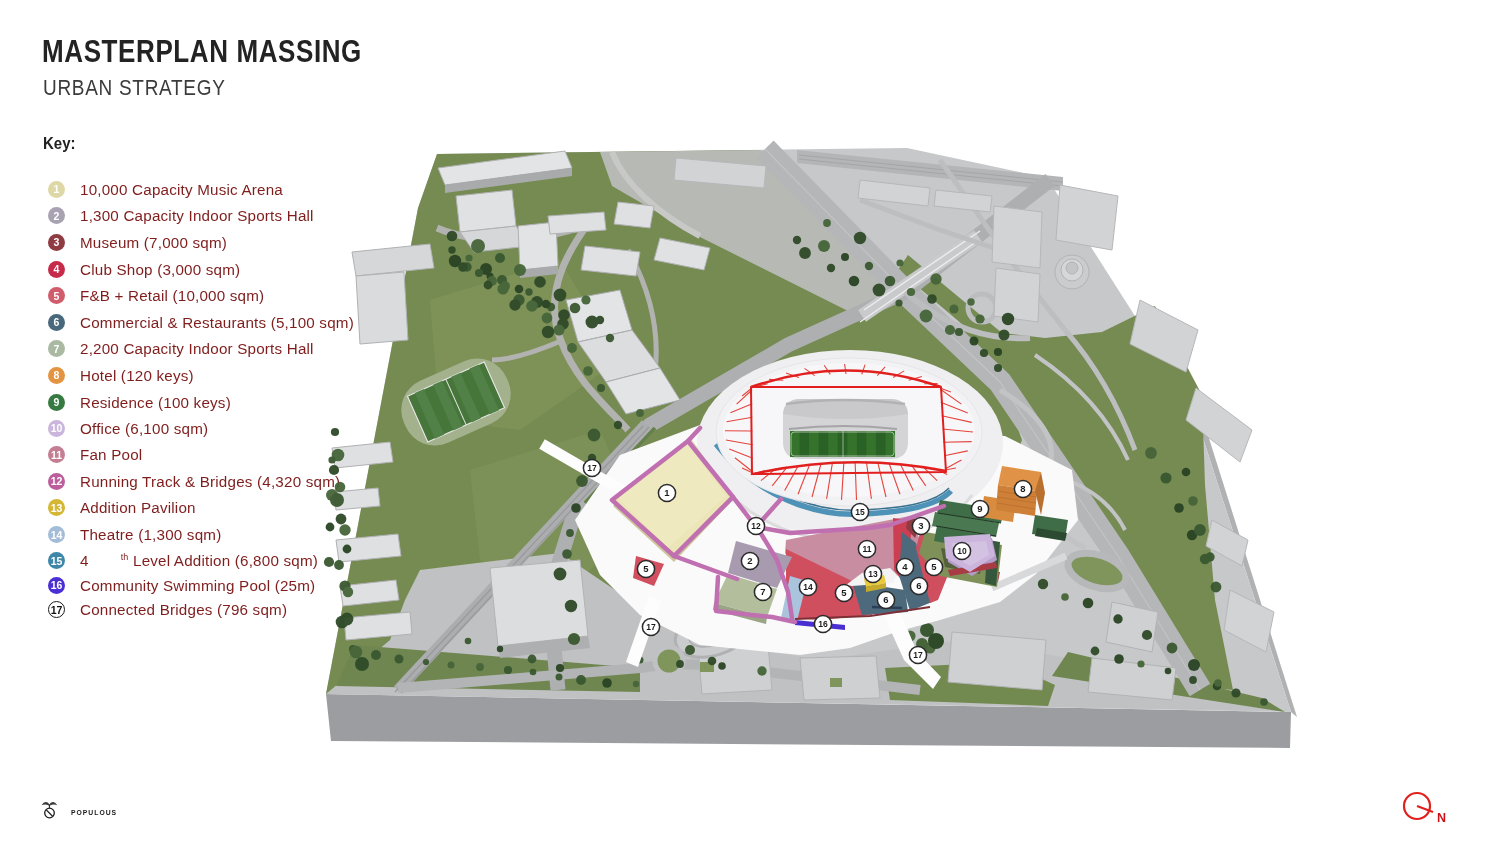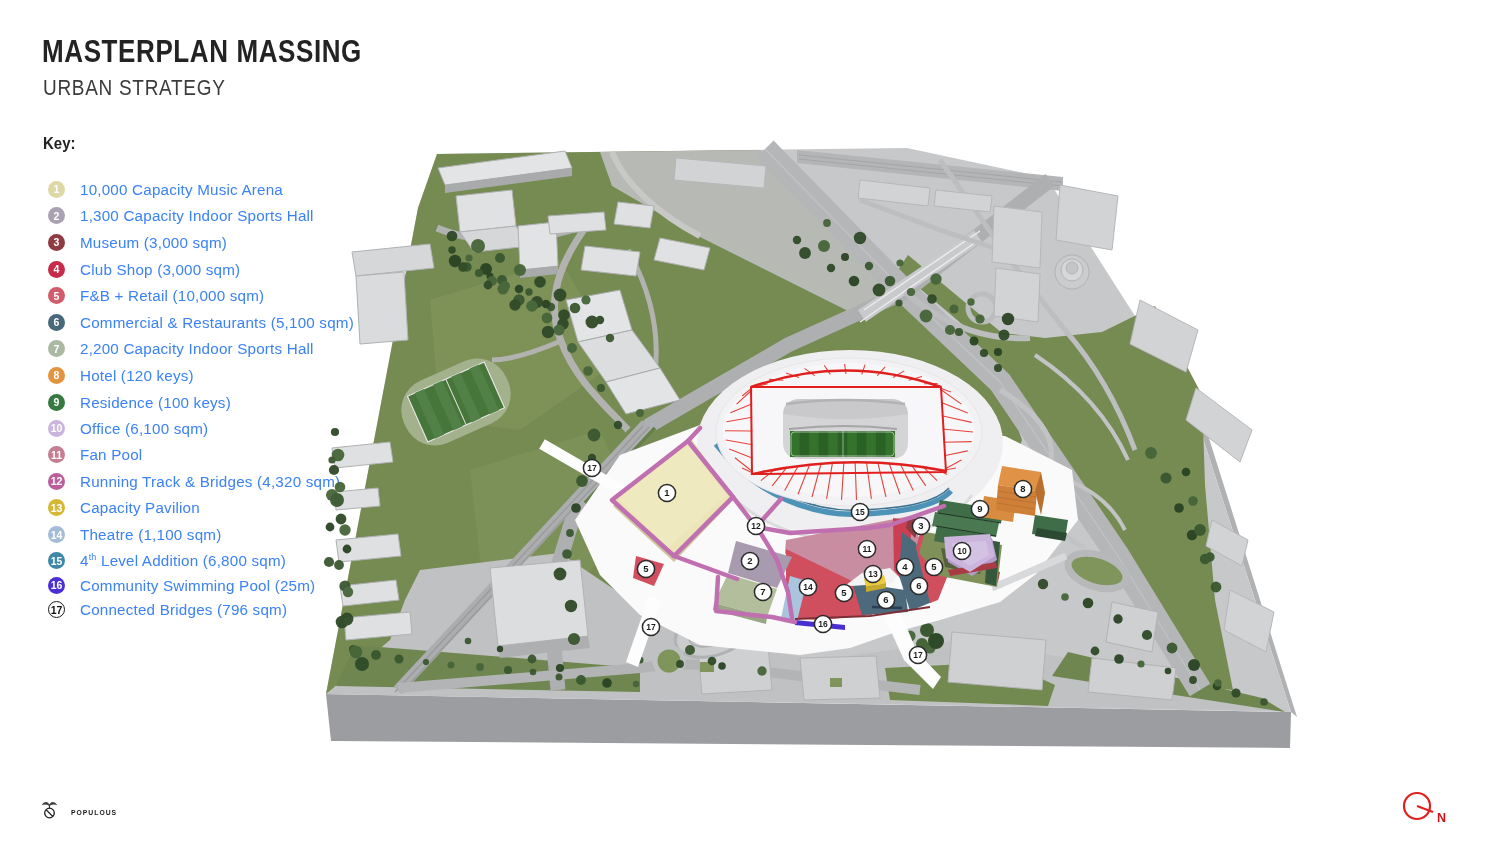--- a/index.html
+++ b/index.html
@@ -4,22 +4,22 @@
 <style>
 html,body{margin:0;padding:0;background:#fff;width:1500px;height:844px;overflow:hidden;
  font-family:"Liberation Sans", sans-serif;}
 #page{position:relative;width:1500px;height:844px;}
 #title{position:absolute;left:42px;top:34px;font-size:26px;font-weight:bold;letter-spacing:0.6px;color:#232323;transform:scaleY(1.18);transform-origin:left top;}
 #subtitle{position:absolute;left:43px;top:76px;font-size:19px;font-weight:400;letter-spacing:0.7px;color:#3b3b3b;transform:scaleY(1.14);transform-origin:left top;}
 #key{position:absolute;left:43px;top:133px;font-size:15px;font-weight:bold;color:#222;transform:scaleY(1.12);transform-origin:left top;}
 .lrow{position:absolute;left:48px;height:21px;display:flex;align-items:center;}
 .lbadge{width:17px;height:17px;border-radius:50%;display:inline-flex;align-items:center;justify-content:center;
  font-size:10.5px;font-weight:600;box-sizing:border-box;flex:0 0 17px;}
-.ltext{margin-left:15px;font-size:15.2px;color:#3b82f6;letter-spacing:0.2px;white-space:nowrap;}
-.ltext sup{font-size:9px;}
+.ltext{margin-left:15px;font-size:15.2px;color:#7f1d1d;letter-spacing:0.2px;white-space:nowrap;}
+.ltext sup{font-size:9px;margin-left:32px;}
 #plogo{position:absolute;left:71px;top:809px;font-size:6.8px;font-weight:bold;letter-spacing:1px;color:#1a1a1a;}
 </style>
 </head>
 <body>
 <div id="page">
 
 <div id="title">MASTERPLAN MASSING</div>
 
 <div id="subtitle">URBAN STRATEGY</div>
 
@@ -30,21 +30,21 @@
  <span class="ltext">10,000 Capacity Music Arena</span>
 </div>
 
 <div class="lrow" style="top:205.3px;">
  <span class="lbadge" style="background:#a9a2b2;color:#fff;">2</span>
  <span class="ltext">1,300 Capacity Indoor Sports Hall</span>
 </div>
 
 <div class="lrow" style="top:231.9px;">
  <span class="lbadge" style="background:#8e3b42;color:#fff;">3</span>
- <span class="ltext">Museum (3,000 sqm)</span>
+ <span class="ltext">Museum (7,000 sqm)</span>
 </div>
 
 <div class="lrow" style="top:258.5px;">
  <span class="lbadge" style="background:#c72b4a;color:#fff;">4</span>
  <span class="ltext">Club Shop (3,000 sqm)</span>
 </div>
 
 <div class="lrow" style="top:285.0px;">
  <span class="lbadge" style="background:#d05c6c;color:#fff;">5</span>
  <span class="ltext">F&amp;B + Retail (10,000 sqm)</span>
@@ -80,26 +80,26 @@
  <span class="ltext">Fan Pool</span>
 </div>
 
 <div class="lrow" style="top:470.7px;">
  <span class="lbadge" style="background:#bb5e9b;color:#fff;">12</span>
  <span class="ltext">Running Track &amp; Bridges (4,320 sqm)</span>
 </div>
 
 <div class="lrow" style="top:497.3px;">
  <span class="lbadge" style="background:#d4b835;color:#fff;">13</span>
- <span class="ltext">Capacity Pavilion</span>
+ <span class="ltext">Addition Pavilion</span>
 </div>
 
 <div class="lrow" style="top:524.0px;">
  <span class="lbadge" style="background:#a3bcd8;color:#fff;">14</span>
- <span class="ltext">Theatre (1,100 sqm)</span>
+ <span class="ltext">Theatre (1,300 sqm)</span>
 </div>
 
 <div class="lrow" style="top:550.2px;">
  <span class="lbadge" style="background:#3f87a8;color:#fff;">15</span>
  <span class="ltext">4<sup>th</sup> Level Addition (6,800 sqm)</span>
 </div>
 
 <div class="lrow" style="top:574.8px;">
  <span class="lbadge" style="background:#4a2fd4;color:#fff;">16</span>
  <span class="ltext">Community Swimming Pool (25m)</span>

